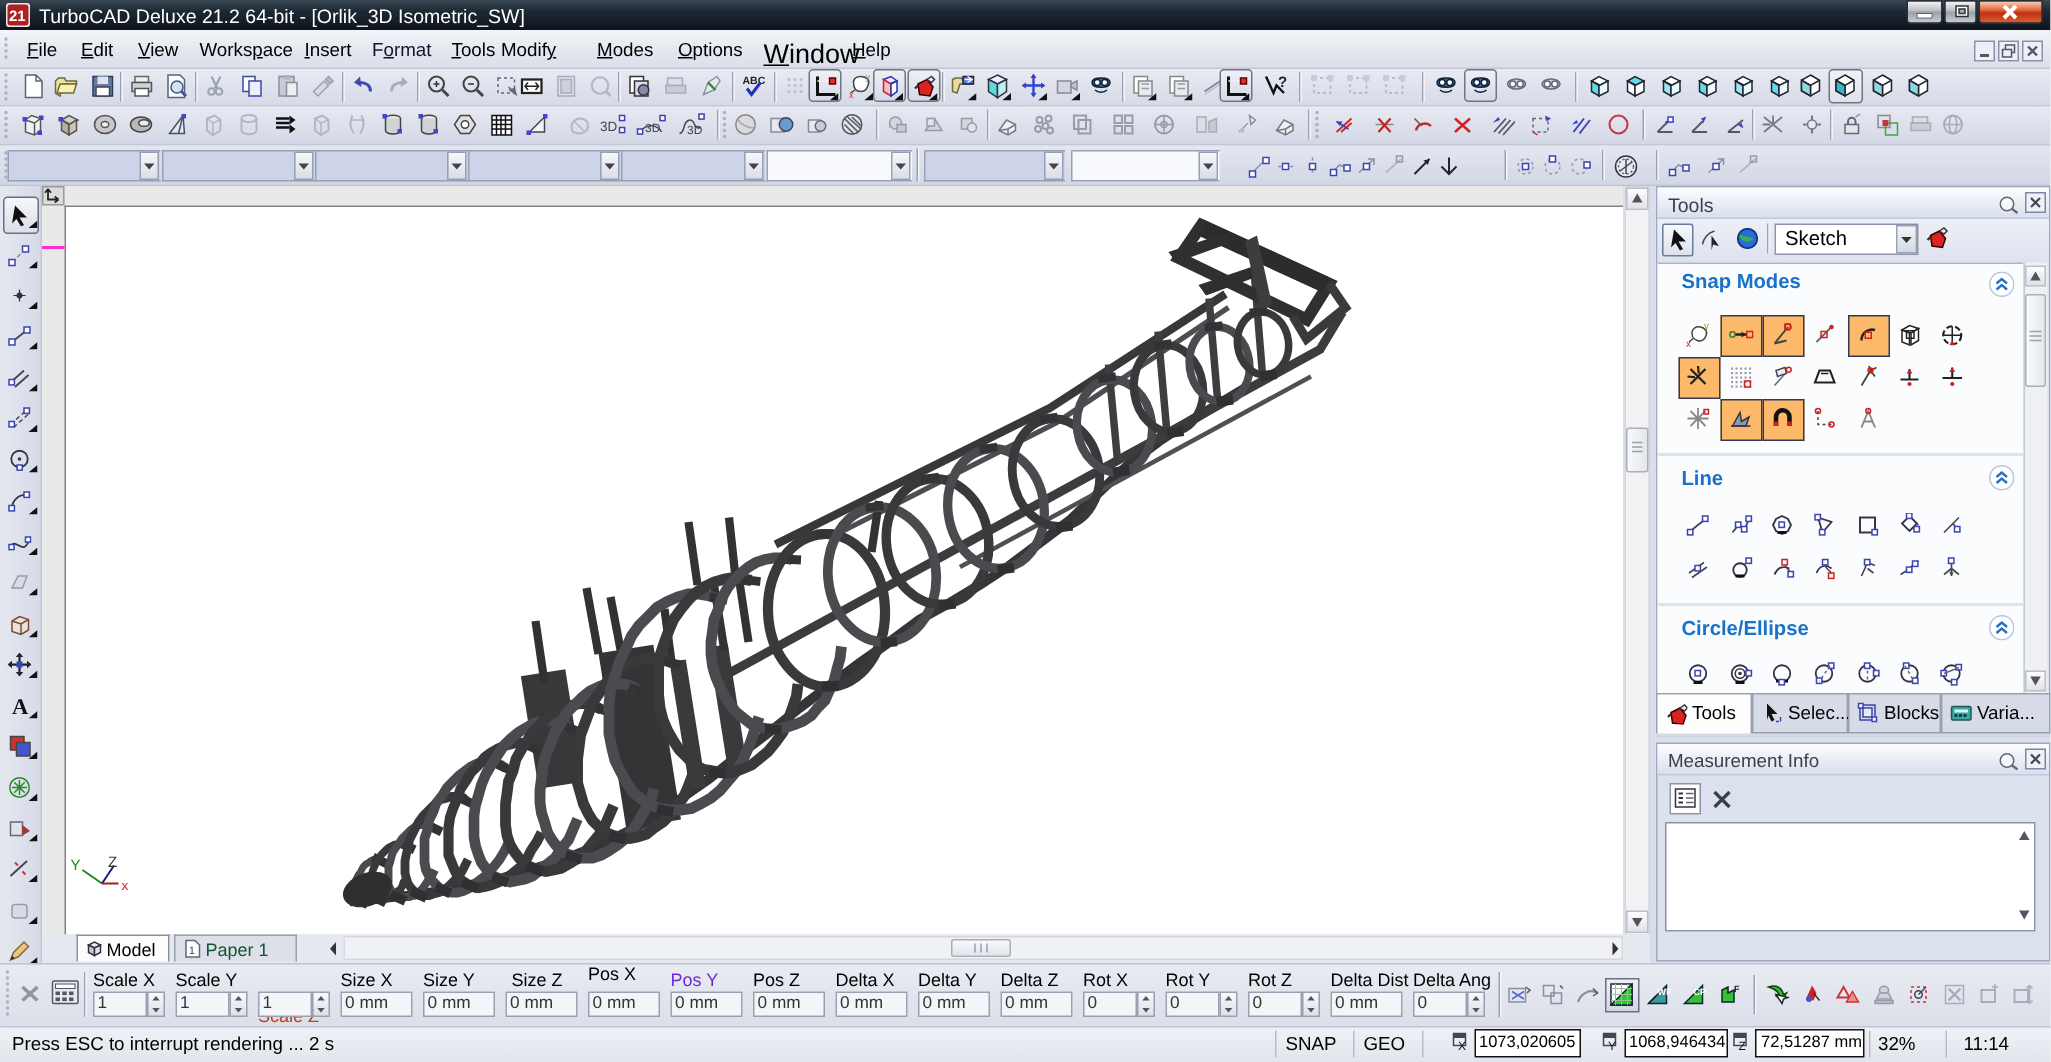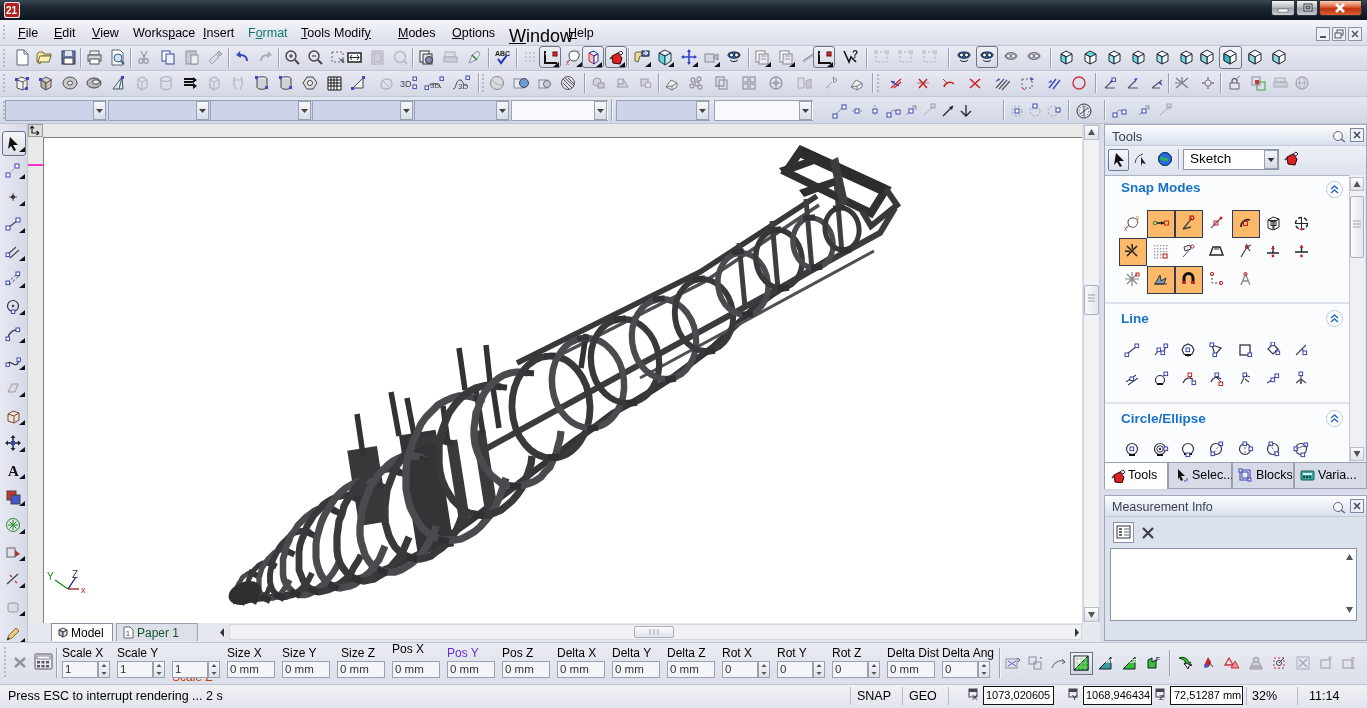--- a/index.html
+++ b/index.html
@@ -1,19 +1,20 @@
 <!DOCTYPE html>
 <html><head><meta charset="utf-8"><style>html,body{margin:0;padding:0}*{box-sizing:border-box}body{font-family:"Liberation Sans",sans-serif;}#app{position:relative;width:1367px;height:708px;background:#d9deea;overflow:hidden;font-family:"Liberation Sans",sans-serif;}</style></head><body>
 <div id="app">
     <div style="position:absolute;left:0px;top:0px;width:1367px;height:20px;background:linear-gradient(180deg,#3a4654 0%,#1d2733 40%,#0d141d 100%);"></div>
     <svg style="position:absolute;left:4px;top:2px;" width="16" height="16" viewBox="0 0 16 16">
       <rect x="0" y="0" width="16" height="16" rx="2" fill="#e8e8e8"></rect>
       <rect x="1" y="1" width="14" height="14" rx="2" fill="#b02020"></rect>
       <text x="2" y="12" font-size="10" font-weight="bold" fill="#fff" font-family="Liberation Sans">21</text>
     </svg>
+    <div style="position:absolute;left:26px;top:3px;font-size:13px;color:#fff;font-weight:normal;white-space:nowrap;">TurboCAD Deluxe 21.2 64-bit - [Orlik_3D Isometric_SW]</div>
     <div style="position:absolute;left:1271px;top:0px;width:24px;height:16px;background:linear-gradient(#f5f5f5,#b8bcc2 45%,#9aa0a8 50%,#c8ccd2);border:1px solid #2a3038;border-radius:0 0 3px 3px;"></div>
     <svg style="position:absolute;left:1271px;top:0px;" width="24" height="16" viewBox="0 0 24 16">
       <rect x="7" y="9" width="10" height="3" fill="#fff" stroke="#444" stroke-width="0.5"></rect>
     </svg>
     <div style="position:absolute;left:1296px;top:0px;width:22px;height:16px;background:linear-gradient(#f5f5f5,#b8bcc2 45%,#9aa0a8 50%,#c8ccd2);border:1px solid #2a3038;border-radius:0 0 3px 3px;"></div>
     <svg style="position:absolute;left:1296px;top:0px;" width="22" height="16" viewBox="0 0 22 16">
       <rect x="8" y="4" width="8" height="7" fill="#fff" stroke="#333"></rect>
       <rect x="10" y="6" width="4" height="3" fill="#aaa" stroke="#333"></rect>
     </svg>
     <div style="position:absolute;left:1319px;top:0px;width:43px;height:16px;background:linear-gradient(#f8d0b8,#e06840 40%,#c03010 55%,#d86030);border:1px solid #2a3038;border-radius:0 0 3px 3px;"></div>
@@ -25,21 +26,21 @@
       <circle cx="2" cy="2" r="1.1" fill="#aab0c2"></circle>
       <circle cx="2" cy="6" r="1.1" fill="#aab0c2"></circle>
       <circle cx="2" cy="10" r="1.1" fill="#aab0c2"></circle>
       <circle cx="2" cy="14" r="1.1" fill="#aab0c2"></circle>
     </svg>
     <div style="position:absolute;left:18px;top:26px;font-size:12.5px;color:#000;font-weight:normal;white-space:nowrap;"><u>F</u>ile</div>
     <div style="position:absolute;left:54px;top:26px;font-size:12.5px;color:#000;font-weight:normal;white-space:nowrap;"><u>E</u>dit</div>
     <div style="position:absolute;left:92px;top:26px;font-size:12.5px;color:#000;font-weight:normal;white-space:nowrap;"><u>V</u>iew</div>
     <div style="position:absolute;left:133px;top:26px;font-size:12.5px;color:#000;font-weight:normal;white-space:nowrap;">Works<u>p</u>ace</div>
     <div style="position:absolute;left:203px;top:26px;font-size:12.5px;color:#000;font-weight:normal;white-space:nowrap;"><u>I</u>nsert</div>
-    <div style="position:absolute;left:248px;top:26px;font-size:12.5px;color:#0f766e;font-weight:normal;white-space:nowrap;">F<u>o</u>rmat</div>
+    <div style="position:absolute;left:248px;top:26px;font-size:12.5px;color:#0f172a;font-weight:normal;white-space:nowrap;">F<u>o</u>rmat</div>
     <div style="position:absolute;left:301px;top:26px;font-size:12.5px;color:#000;font-weight:normal;white-space:nowrap;"><u>T</u>ools</div>
     <div style="position:absolute;left:334px;top:26px;font-size:12.5px;color:#000;font-weight:normal;white-space:nowrap;text-align:center;">Modif<u>y</u></div>
     <div style="position:absolute;left:398px;top:26px;font-size:12.5px;color:#000;font-weight:normal;white-space:nowrap;"><u>M</u>odes</div>
     <div style="position:absolute;left:452px;top:26px;font-size:12.5px;color:#000;font-weight:normal;white-space:nowrap;"><u>O</u>ptions</div>
     <div style="position:absolute;left:509px;top:26px;font-size:18px;color:#000;font-weight:normal;white-space:nowrap;"><u>W</u>indow</div>
     <div style="position:absolute;left:568px;top:26px;font-size:12.5px;color:#000;font-weight:normal;white-space:nowrap;"><u>H</u>elp</div>
     <div style="position:absolute;left:1316px;top:27px;width:14px;height:14px;background:#eef0f6;border:1px solid #8a93a8;"></div>
     <svg style="position:absolute;left:1316px;top:27px;" width="14" height="14" viewBox="0 0 14 14">
       <path d="M4 10h6" stroke="#556" stroke-width="2"></path>
     </svg>

